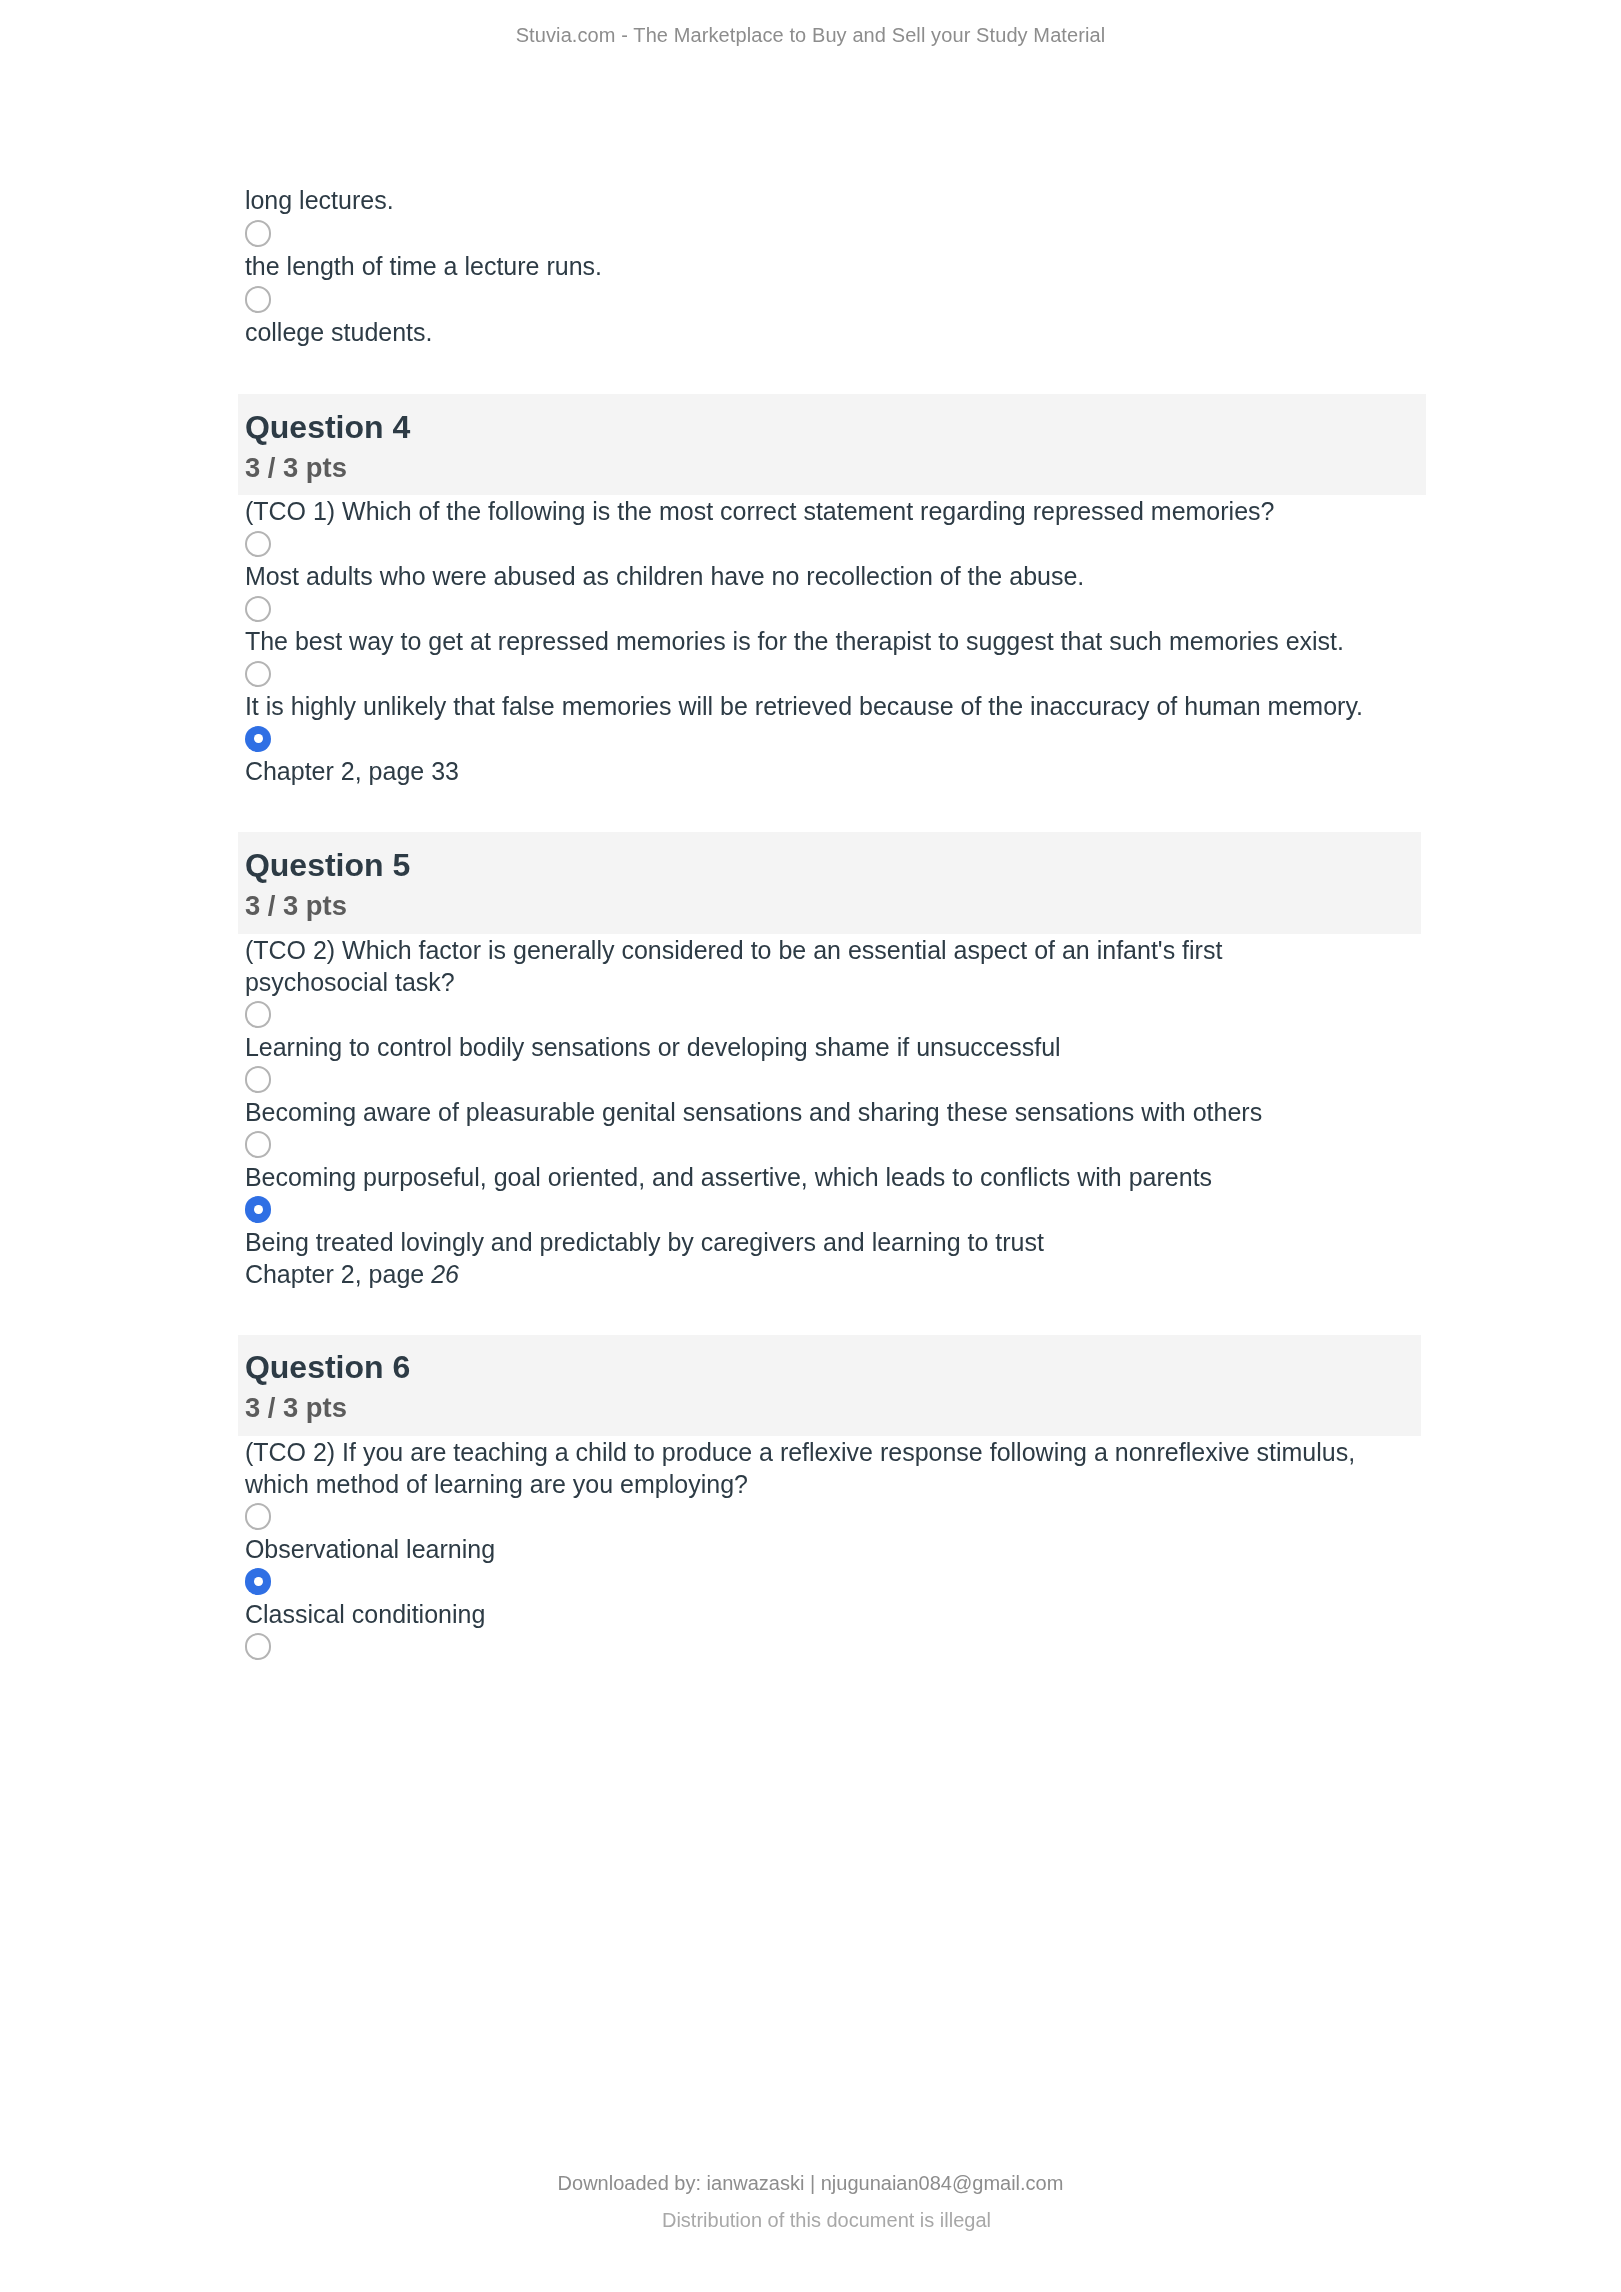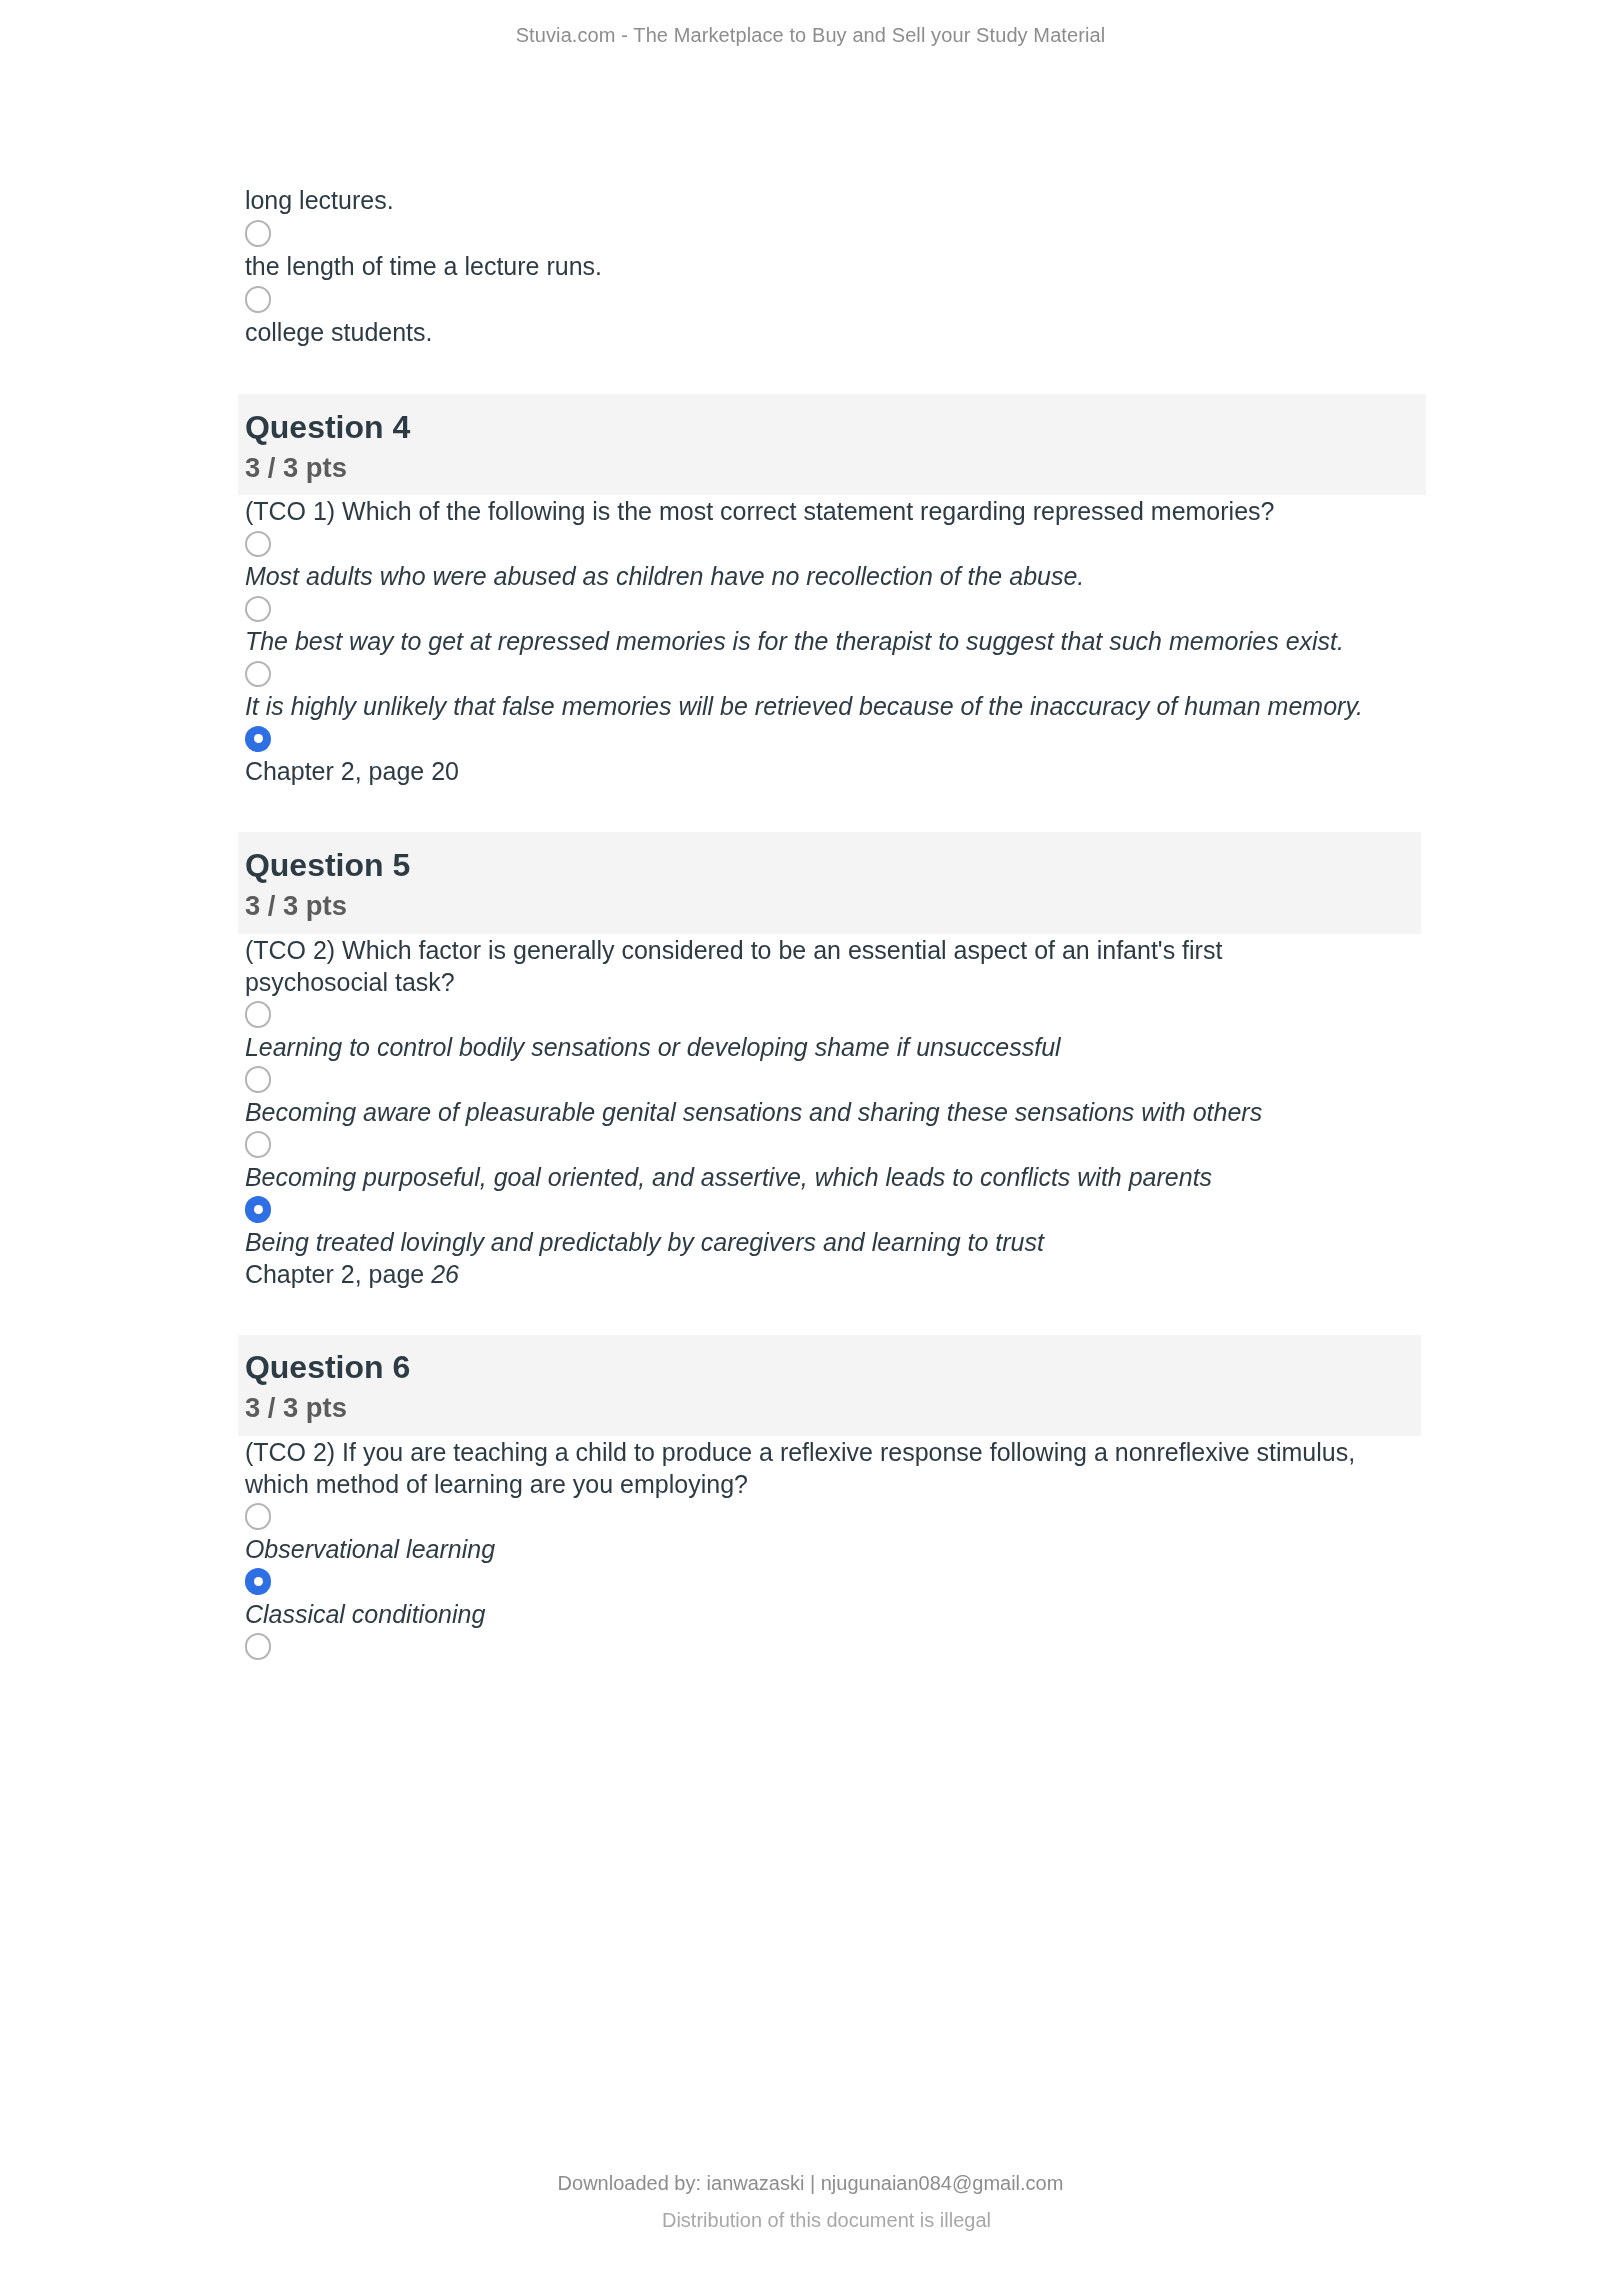--- a/index.html
+++ b/index.html
@@ -90,21 +90,20 @@
     align-items: center;
   }
 
   .opt-text {
     font-size: 25px;
     line-height: 32px;
     color: #2d3b45;
     padding-left: 6.9px;
     margin: 0;
     max-width: 1127px;
-    font-style: italic;
   }
 
   .ref-text {
     font-size: 25px;
     line-height: 32px;
     color: #2d3b45;
     padding-left: 6.9px;
     margin: 0;
   }
   .ref-text .ital {
@@ -209,21 +208,21 @@
 
       <div class="radio-row">
         <span class="radio off"></span>
       </div>
       <p class="opt-text">It is highly unlikely that false memories will be retrieved because of the inaccuracy of human memory.</p>
 
       <div class="radio-row">
         <span class="radio on"></span>
       </div>
 
-      <p class="ref-text"><span>Chapter 2, page </span><span>20</span></p>
+      <p class="ref-text"><span>Chapter 2, page </span><span>33</span></p>
     </div>
 
     <div class="gap-lg"></div>
 
     <div>
       <div class="q-block w2">
         <p class="q-title">Question 5</p>
         <p class="q-pts">3 / 3 pts</p>
       </div>
       <p class="q-stem">(TCO 2) Which factor is generally considered to be an essential aspect of an infant's first psychosocial task?</p>

